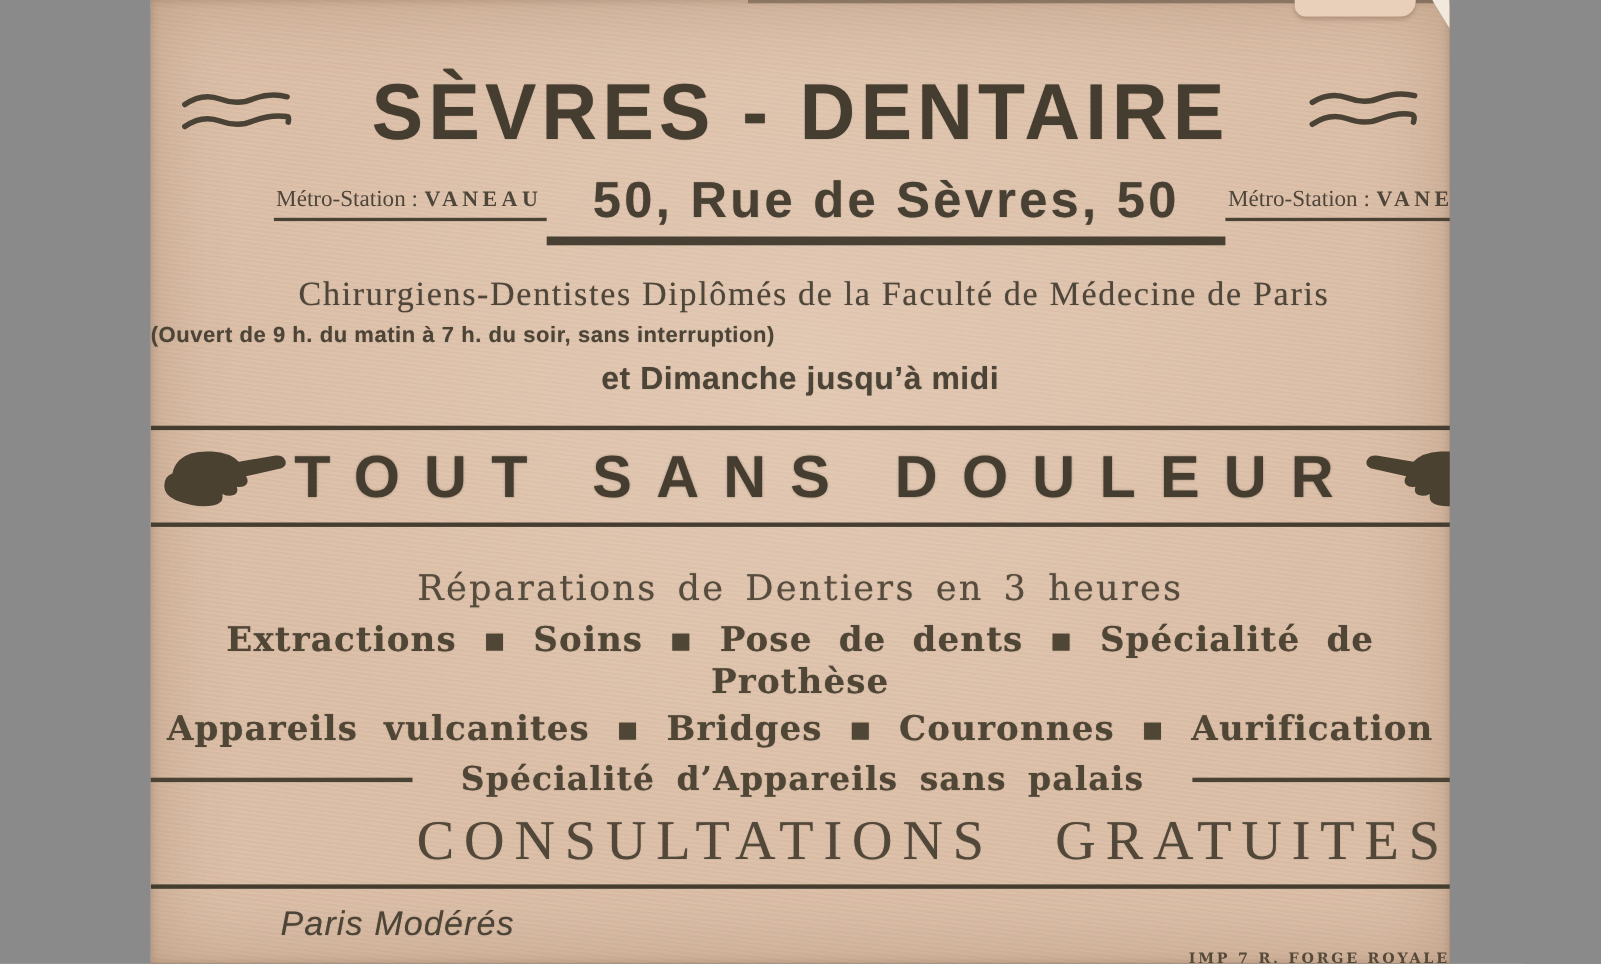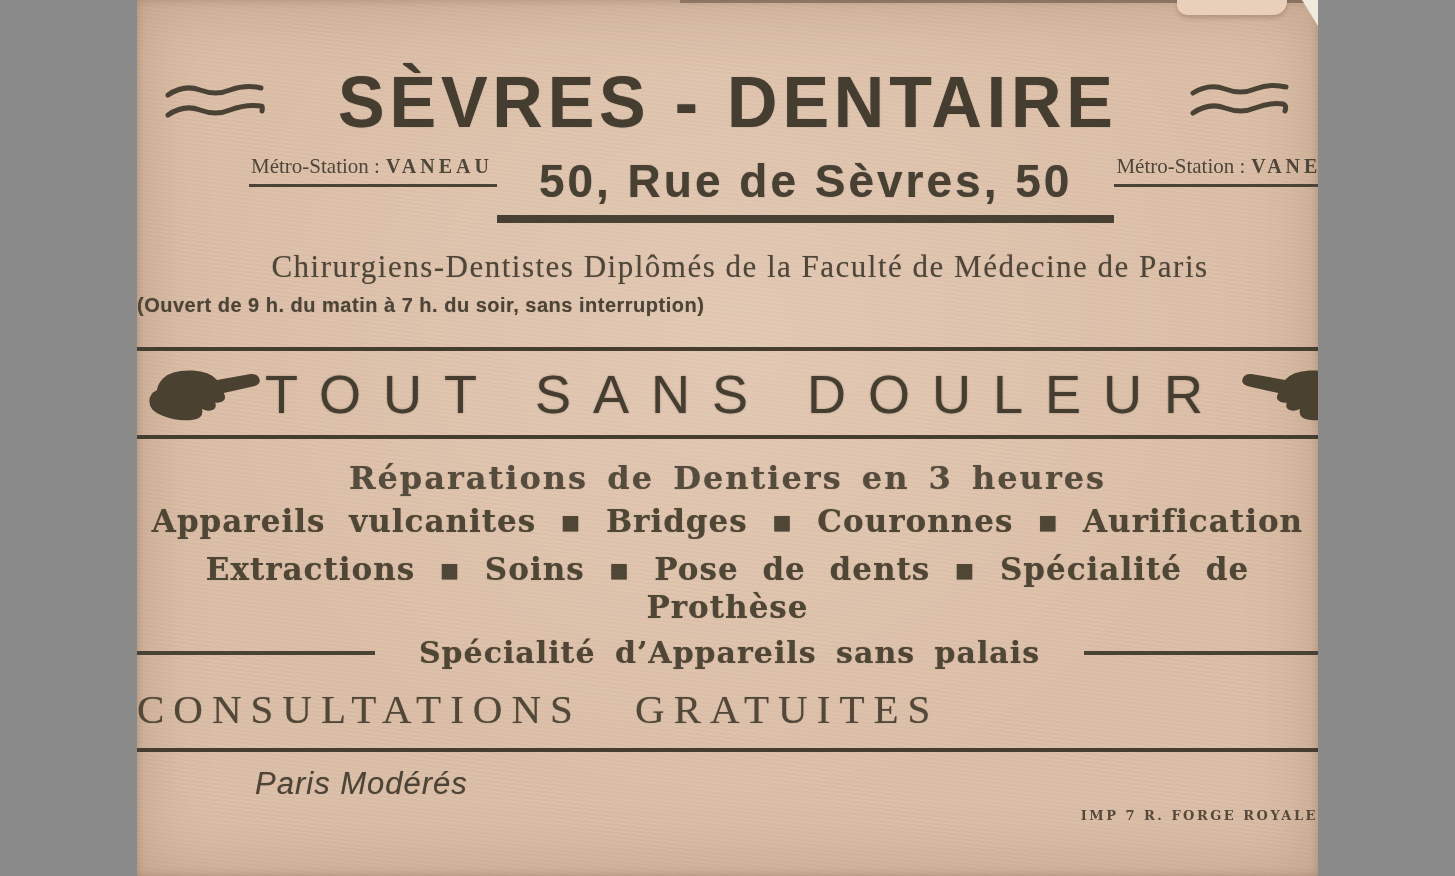--- a/index.html
+++ b/index.html
@@ -28,21 +28,21 @@
   .title-row{display:flex;align-items:center;justify-content:center;gap:58px;}
   .squiggle{width:106px;height:56px;flex:0 0 auto;}
   .squiggle path{stroke:#4a4234;stroke-width:5;fill:none;stroke-linecap:round;}
   .title{
     font-size:72px;font-weight:bold;letter-spacing:5px;line-height:1.08;
     color:#453d2f;transform:scaleX(0.97);
     text-shadow:0 0 1px rgba(60,50,40,0.55);
     white-space:nowrap;
   }
   
-  .address-row{display:flex;justify-content:space-between;align-items:flex-start;
+  .address-row{display:flex;justify-content:space-between;align-items:center;
                margin-top:12px;padding:0 95px 0 112px;}
   .metro{font-family:"Liberation Serif", serif;font-size:21px;white-space:nowrap;
          border-bottom:3px solid #4a4234;padding:0 4px 5px 2px;margin-bottom:8px;color:#4f463a;}
   .metro .station{font-weight:bold;letter-spacing:4px;margin-left:6px;font-size:20px;}
   .address{
     font-size:46px;font-weight:bold;letter-spacing:3px;white-space:nowrap;
     color:#474033;text-shadow:0 0 1px rgba(60,50,40,0.5);
     border-bottom:8px solid #474033;padding:0 42px 7px 42px;
   }
   
@@ -55,42 +55,42 @@
           letter-spacing:0.5px;color:#4c4436;text-shadow:0 0 1px rgba(70,58,45,0.4);}
   
   .banner{
     margin:24px auto 0 auto;width:1228px;
     border-top:4px solid #443d30;border-bottom:4px solid #443d30;
     display:flex;align-items:center;box-sizing:border-box;padding:11px 4px 9px 4px;
   }
   .manicule{width:124px;height:64px;flex:0 0 auto;}
   .manicule path{fill:#4a4131;}
   .manicule.flip{transform:scaleX(-1);}
-  .banner-text{flex:1;font-size:54px;font-weight:normal;
+  .banner-text{flex:1;text-align:center;font-size:54px;font-weight:bold;
                letter-spacing:22px;color:#453e30;white-space:nowrap;
                text-shadow:0 0 2px rgba(60,50,40,0.45);}
   
-  .repairs{margin-top:20px;text-align:center;font-family:"DejaVu Serif", serif;font-weight:bold;
+  .repairs{margin-top:36px;text-align:center;font-family:"DejaVu Serif", serif;font-weight:normal;
            font-size:32px;line-height:38px;letter-spacing:2px;word-spacing:6px;color:#564c3d;
            text-shadow:0 0 1px rgba(80,66,50,0.5);}
   .svc{text-align:center;font-family:"DejaVu Serif", serif;font-weight:bold;
        font-size:31px;line-height:38px;letter-spacing:1px;word-spacing:12px;color:#4f4636;
        text-shadow:0 0 1px rgba(80,66,50,0.5);}
   .svc1{margin-top:10px;}
   .svc2{margin-top:5px;}
   .specialty-row{margin-top:8px;display:flex;align-items:center;justify-content:center;gap:44px;}
   .spec-rule{height:4px;background:#4a4234;flex:0 0 auto;}
   .spec-rule.left{width:272px;}
   .spec-rule.right{width:268px;}
   .specialty{font-family:"DejaVu Serif", serif;font-weight:bold;font-size:30px;line-height:38px;
              letter-spacing:1px;word-spacing:8px;color:#4f4636;white-space:nowrap;
              text-shadow:0 0 1px rgba(80,66,50,0.5);}
   
-  .consultations{margin-top:6px;text-align:left;font-family:"Liberation Serif", serif;
-                 font-size:41px;line-height:62px;letter-spacing:9px;word-spacing:34px;
+  .consultations{margin-top:6px;text-align:right;font-family:"Liberation Serif", serif;
+                 font-size:51px;line-height:62px;letter-spacing:9px;word-spacing:34px;
                  color:#51483a;white-space:nowrap;text-shadow:0 0 1px rgba(80,66,50,0.45);}
   .full-rule{margin:8px auto 0 auto;width:1265px;height:4px;background:#453e30;}
   
   .footer-row{margin-top:12px;display:flex;justify-content:space-between;align-items:baseline;
               padding:0 100px 0 118px;font-style:italic;font-size:31px;line-height:40px;
               color:#4c4436;letter-spacing:1px;text-shadow:0 0 1px rgba(70,58,45,0.4);}
   .imprint{margin-top:4px;text-align:right;font-family:"DejaVu Serif", serif;font-weight:bold;
            font-size:13px;line-height:16px;letter-spacing:2.5px;color:#55493a;}
 </style>
 </head>
@@ -119,34 +119,35 @@
       <span>Métro-Station :</span><span class="station">VANEAU</span>
     </div>
     <div class="address">50, Rue de Sèvres, 50</div>
     <div class="metro">
       <span>Métro-Station :</span><span class="station">VANEAU</span>
     </div>
   </div>
 
   <div class="credentials">Chirurgiens-Dentistes Diplômés de la Faculté de Médecine de Paris</div>
   <div class="hours1">(Ouvert de 9 h. du matin à 7 h. du soir, sans interruption)</div>
+  <div class="hours2">et Dimanche jusqu’à midi</div>
 
   <div class="banner">
     <svg class="manicule" viewBox="0 0 130 68">
       <path d="M16 30 Q8 33 8 42 Q8 52 22 57 Q40 64 56 61 Q66 59 64 50 Q70 53 75 51 Q80 49 78 43 Q84 44 87 41 Q90 38 87 33 L118 26 Q127 24 125 18 Q123 12 114 13 L80 19 Q72 10 54 9 Q32 8 23 17 Q17 23 16 30 Z"></path>
     </svg>
     <div class="banner-text">TOUT SANS DOULEUR</div>
     <svg class="manicule flip" viewBox="0 0 130 68">
       <path d="M16 30 Q8 33 8 42 Q8 52 22 57 Q40 64 56 61 Q66 59 64 50 Q70 53 75 51 Q80 49 78 43 Q84 44 87 41 Q90 38 87 33 L118 26 Q127 24 125 18 Q123 12 114 13 L80 19 Q72 10 54 9 Q32 8 23 17 Q17 23 16 30 Z"></path>
     </svg>
   </div>
 
   <div class="repairs">Réparations de Dentiers en 3 heures</div>
+  <div class="svc svc1">Extractions  ▪  Soins  ▪  Pose de dents  ▪  Spécialité de Prothèse</div>
   <div class="svc svc2">Appareils vulcanites  ▪  Bridges  ▪  Couronnes  ▪  Aurification</div>
-  <div class="svc svc1">Extractions  ▪  Soins  ▪  Pose de dents  ▪  Spécialité de Prothèse</div>
 
   <div class="specialty-row">
     <div class="spec-rule left"></div>
     <div class="specialty">Spécialité d’Appareils sans palais</div>
     <div class="spec-rule right"></div>
   </div>
 
   <div class="consultations">CONSULTATIONS  GRATUITES</div>
   <div class="full-rule"></div>
 

